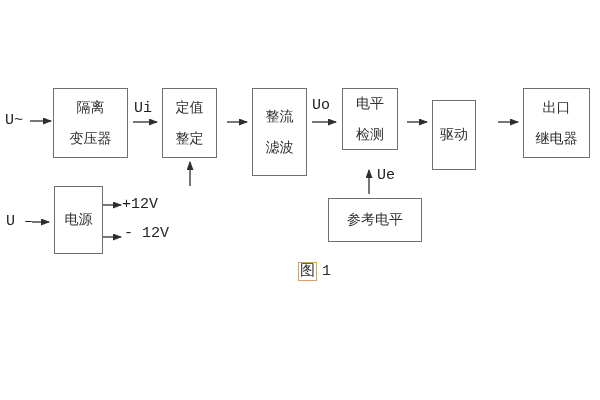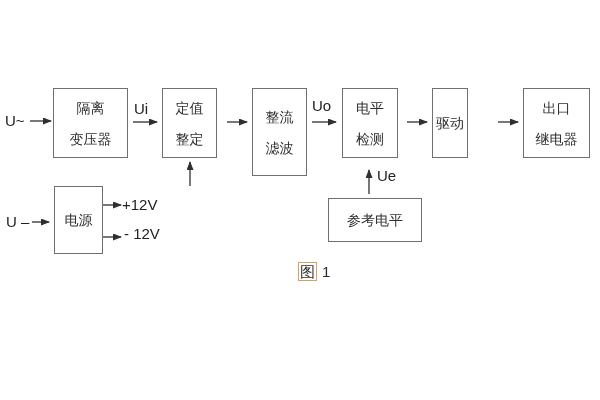--- a/index.html
+++ b/index.html
@@ -1,18 +1,18 @@
 <!DOCTYPE html>
 <html><head>
 <meta charset="utf-8">
 <style>
   html,body{margin:0;padding:0;background:#ffffff;}
   #stage{
     position:relative;width:600px;height:400px;background:#ffffff;overflow:hidden;
-    font-family:Liberation Sans, sans-serif;color:#2e2e2e;
+    font-family:Liberation Mono, monospace;color:#2e2e2e;
   }
   .box{
     position:absolute;border:1.5px solid #6f6f6f;background:#ffffff;
     display:flex;flex-direction:column;align-items:center;justify-content:center;
     box-sizing:border-box;font-size:14px;color:#2f2f2f;text-align:center;
   }
   .box.two{gap:15px;}
   .box span{line-height:16px;white-space:nowrap;}
   .sig{
     position:absolute;font-size:15px;color:#222222;white-space:nowrap;line-height:16px;
@@ -59,25 +59,25 @@
     <span>变压器</span>
   </div>
   <div class="box two" style="left:162px;top:88px;width:55px;height:70px">
     <span>定值</span>
     <span>整定</span>
   </div>
   <div class="box two" style="left:252px;top:88px;width:55px;height:88px">
     <span>整流</span>
     <span>滤波</span>
   </div>
-  <div class="box two" style="left:342px;top:88px;width:56px;height:70px">
+  <div class="box two" style="left:342px;top:88px;width:56px;height:62px">
     <span>电平</span>
     <span>检测</span>
   </div>
-  <div class="box" style="left:432px;top:88px;width:36px;height:70px">
+  <div class="box" style="left:432px;top:100px;width:44px;height:70px">
     <span>驱动</span>
   </div>
   <div class="box" style="left:54px;top:186px;width:49px;height:68px">
     <span>电源</span>
   </div>
 
   <div class="box two" style="left:523px;top:88px;width:67px;height:70px">
     <span>出口</span>
     <span>继电器</span>
   </div>

